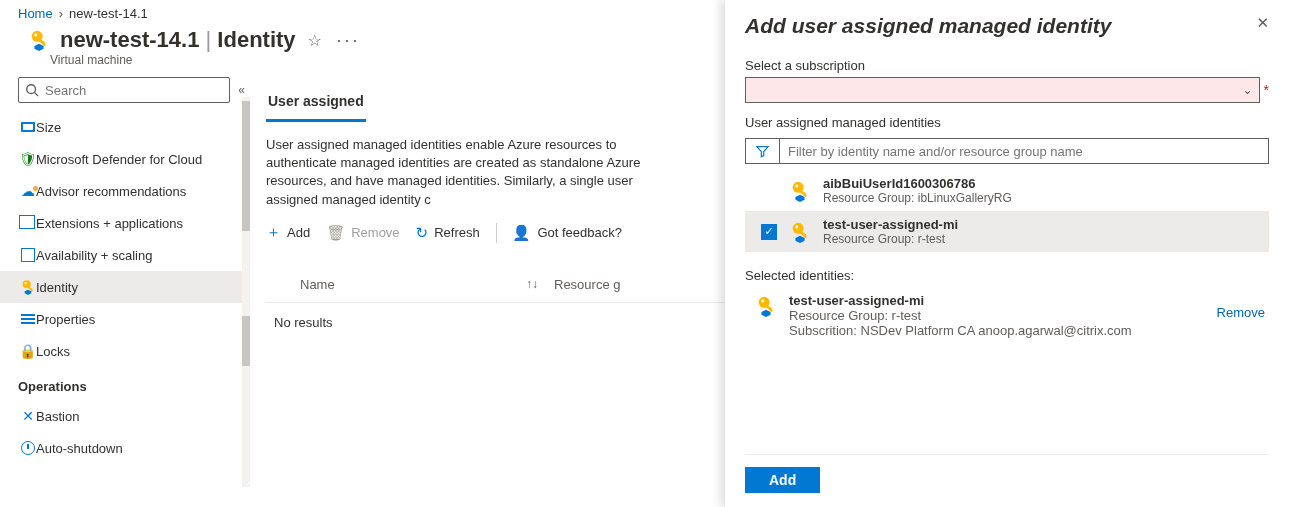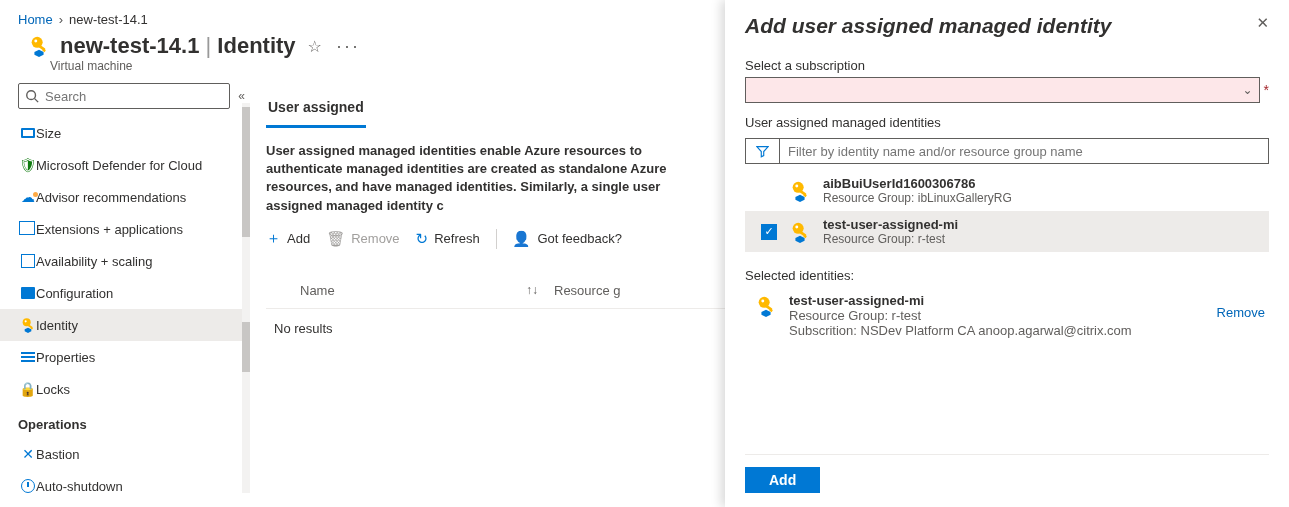--- a/index.html
+++ b/index.html
@@ -1,20 +1,20 @@
 <!DOCTYPE html>
 <html><head>
 <meta charset="utf-8">
 <style>
   * { box-sizing: border-box; margin: 0; padding: 0; }
   html, body { width: 1289px; height: 507px; font-family: "Segoe UI", Arial, sans-serif; font-size: 13px; color: #323130; overflow: hidden; }
   body { display: flex; flex-direction: column; }
 
   
-  .breadcrumb { display: flex; align-items: center; gap: 6px; padding: 12px 18px 4px; font-size: 13px; }
+  .breadcrumb { display: flex; align-items: center; gap: 6px; padding: 6px 18px 4px; font-size: 13px; }
   .breadcrumb a { color: #0066b8; text-decoration: none; }
   .breadcrumb .chevron { color: #555; }
   .breadcrumb .current { color: #323130; }
 
   
   .page-header { display: flex; align-items: center; gap: 10px; padding: 2px 28px 0; }
   .page-header .key-icon { width: 22px; height: 22px; }
   .page-header h1 { font-size: 22px; font-weight: 600; }
   .page-header h1 .sep { font-weight: 300; color: #999; }
   .page-header .star { color: #605e5c; font-size: 16px; cursor: pointer; margin-left: 2px; }
@@ -58,21 +58,21 @@
   .ic-bastion { color:#0078d4; font-size:14px; }
   .ic-autoshut { width:14px; height:14px; border:1.5px solid #0078d4; border-radius:50%; position:relative; }
   .ic-autoshut::after { content:""; position:absolute; left:5px; top:2px; width:1.5px; height:5px; background:#0078d4; }
 
   
   .content { flex: 1; padding: 0 0 0 16px; position: relative; min-width: 0; }
   .tabs { display: flex; gap: 20px; border-bottom: 0; padding-top: 14px; }
   .tab { padding: 6px 2px 10px; font-size: 14px; color: #605e5c; cursor: pointer; border-bottom: 3px solid transparent;}
   .tab.active { color: #323130; font-weight: 600; border-bottom-color: #0078d4; }
 
-  .description { font-size: 13px; color: #323130; padding: 14px 10px 6px 0; line-height: 1.4; max-width: 420px; overflow: hidden; font-weight: bold; }
+  .description { font-size: 13px; color: #323130; padding: 14px 10px 6px 0; line-height: 1.4; max-width: 420px; overflow: hidden; }
 
   .toolbar { display: flex; align-items: center; gap: 16px; padding: 8px 0 10px; border-bottom: 0; }
   .tool-btn { display: flex; align-items: center; gap: 6px; font-size: 13px; cursor: pointer; }
   .tool-btn.disabled { color: #a19f9d; cursor: default; }
   .tool-btn .icon { color: #0078d4; font-size: 15px; }
   .tool-btn.disabled .icon { color: #a19f9d; }
   .toolbar .divider { width: 1px; height: 20px; background: #d2d0ce; margin: 0 0px; }
 
   .table { margin-top: 8px; }
   .th-row { display: flex; border-bottom: 1px solid #edebe9; font-size: 13px; color: #605e5c; }
@@ -187,26 +187,20 @@
           <span class="nav-icon">
             <span class="ic-ext"></span>
           </span>
           <span>Extensions + applications</span>
         </li>
       <li class="nav-item">
           <span class="nav-icon">
             <span class="ic-avail"></span>
           </span>
           <span>Availability + scaling</span>
-        </li>
-      <li class="nav-item">
-          <span class="nav-icon">
-            <span class="ic-config"></span>
-          </span>
-          <span>Configuration</span>
         </li>
       <li class="nav-item selected">
           <span class="nav-icon ic-key">
             <svg width="16" height="16">
               <use href="#mi-key"></use>
             </svg>
           </span>
           <span>Identity</span>
         </li>
       <li class="nav-item">

